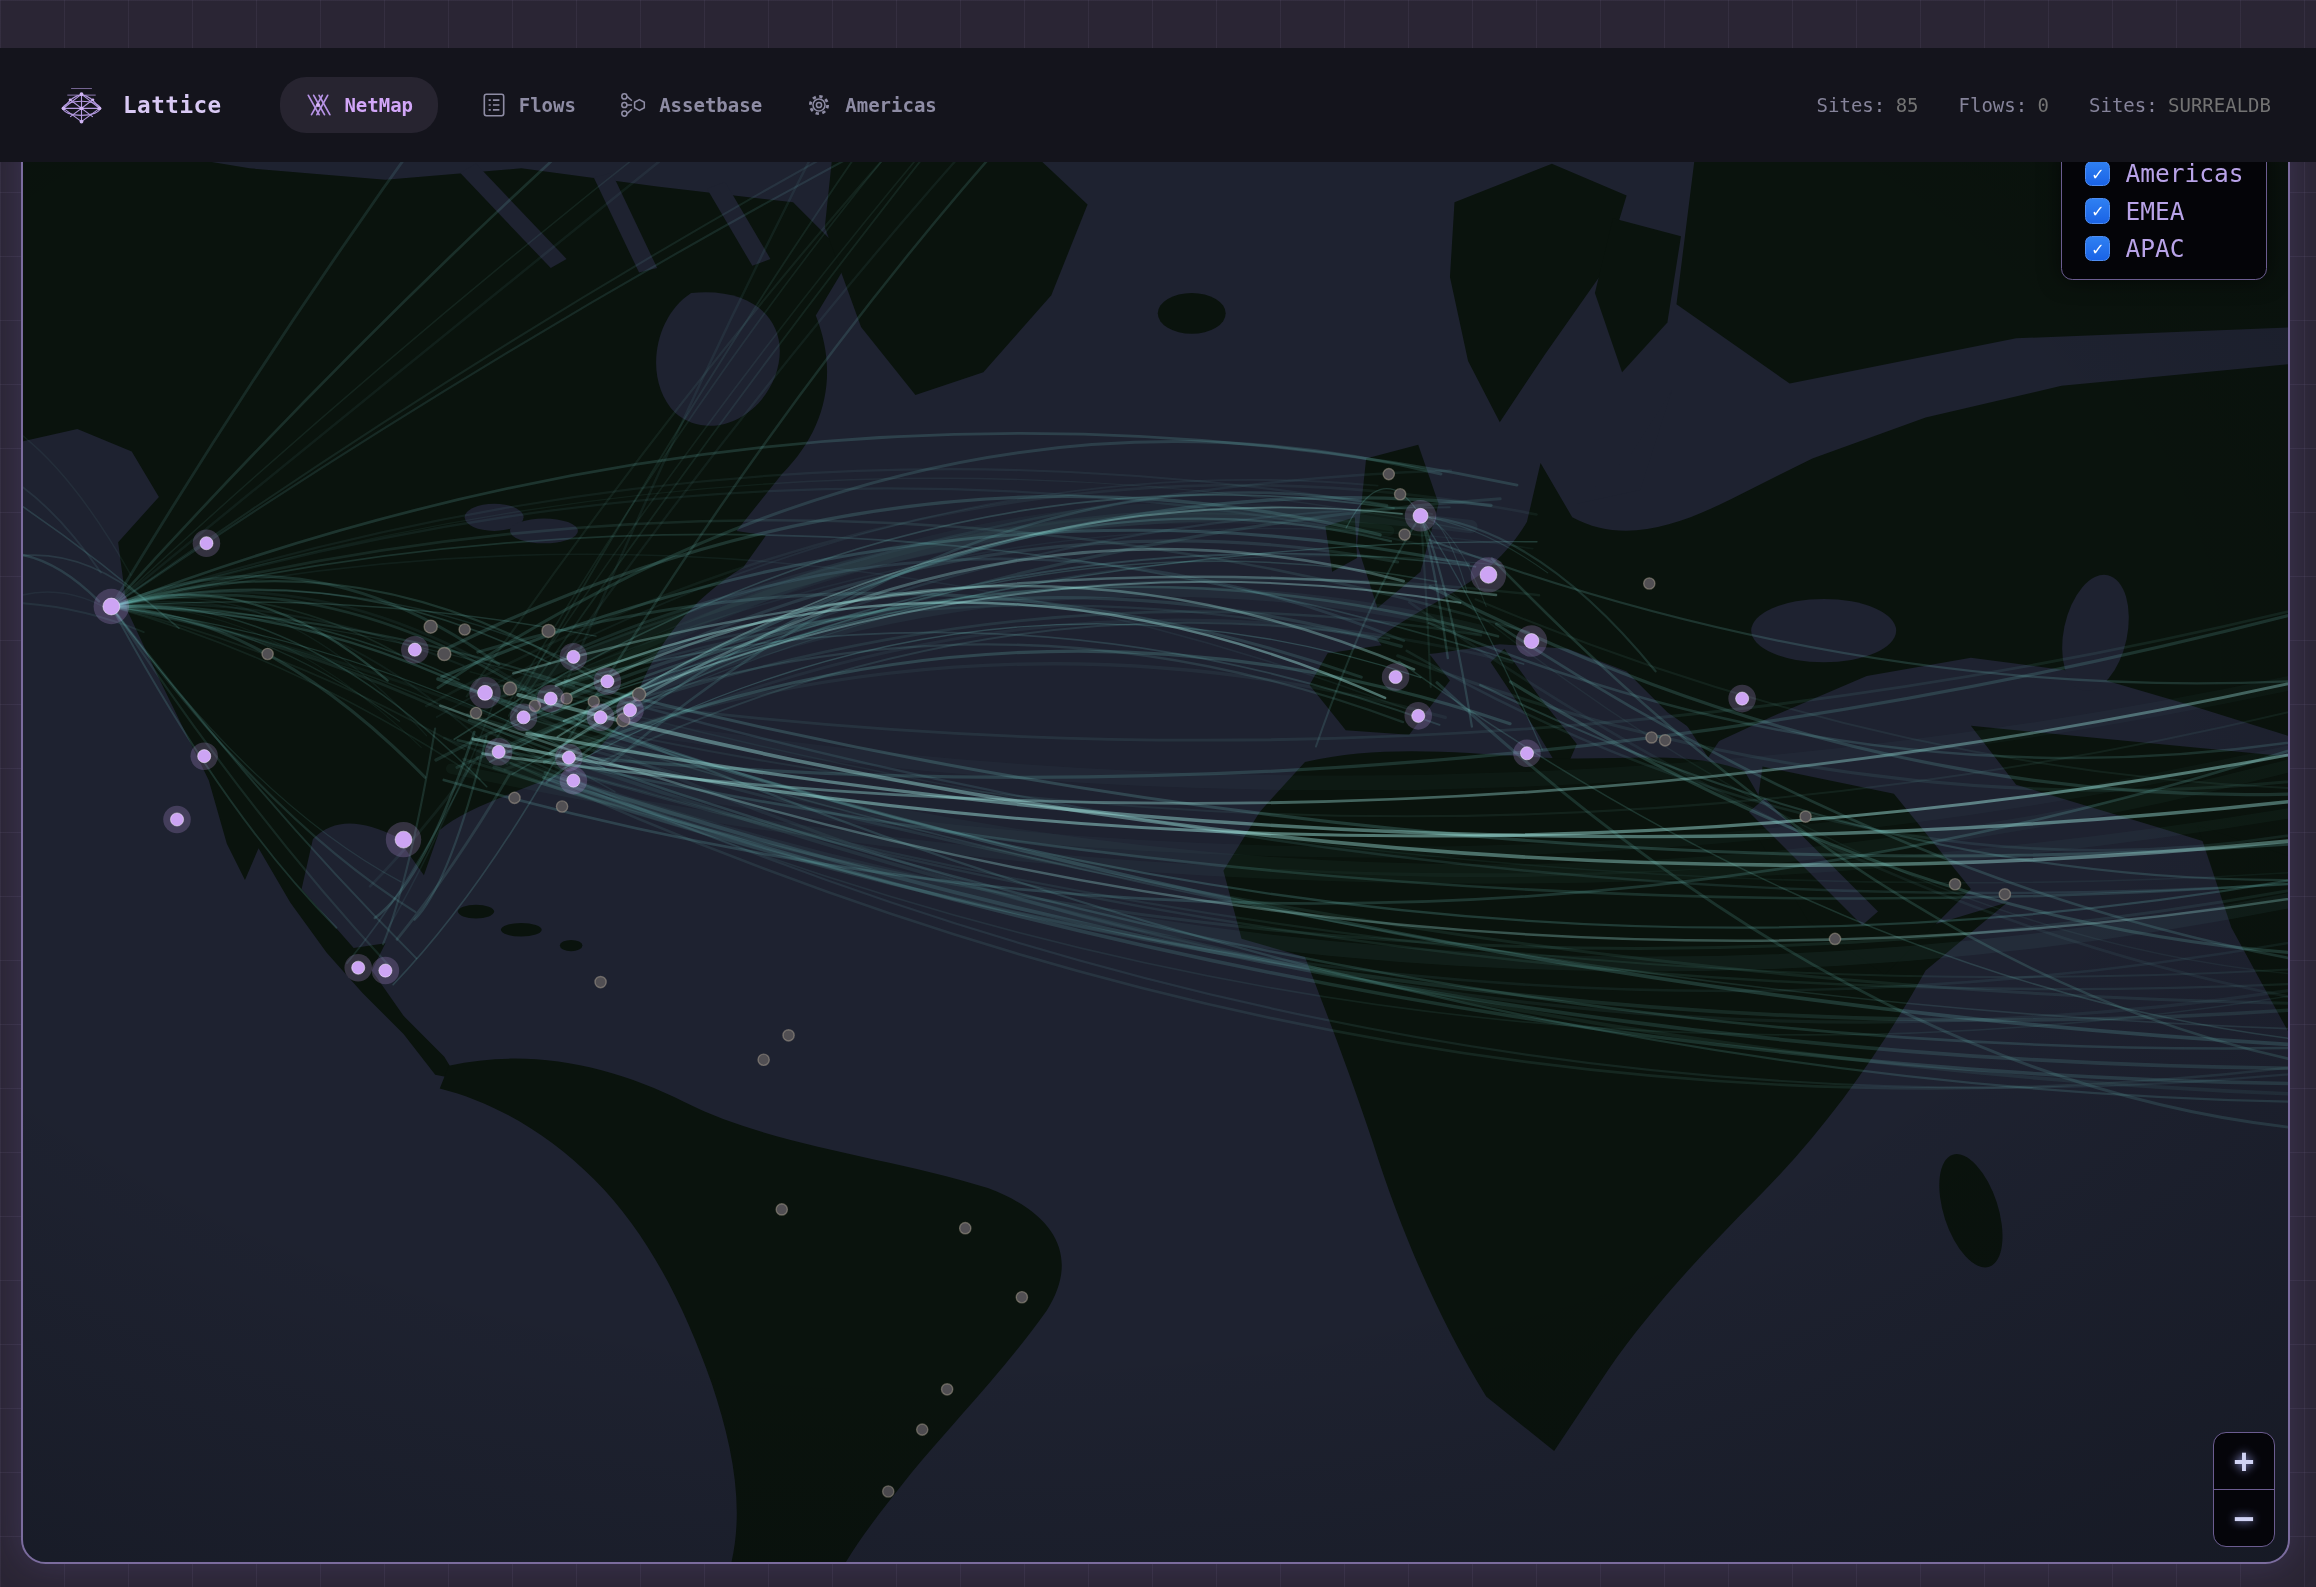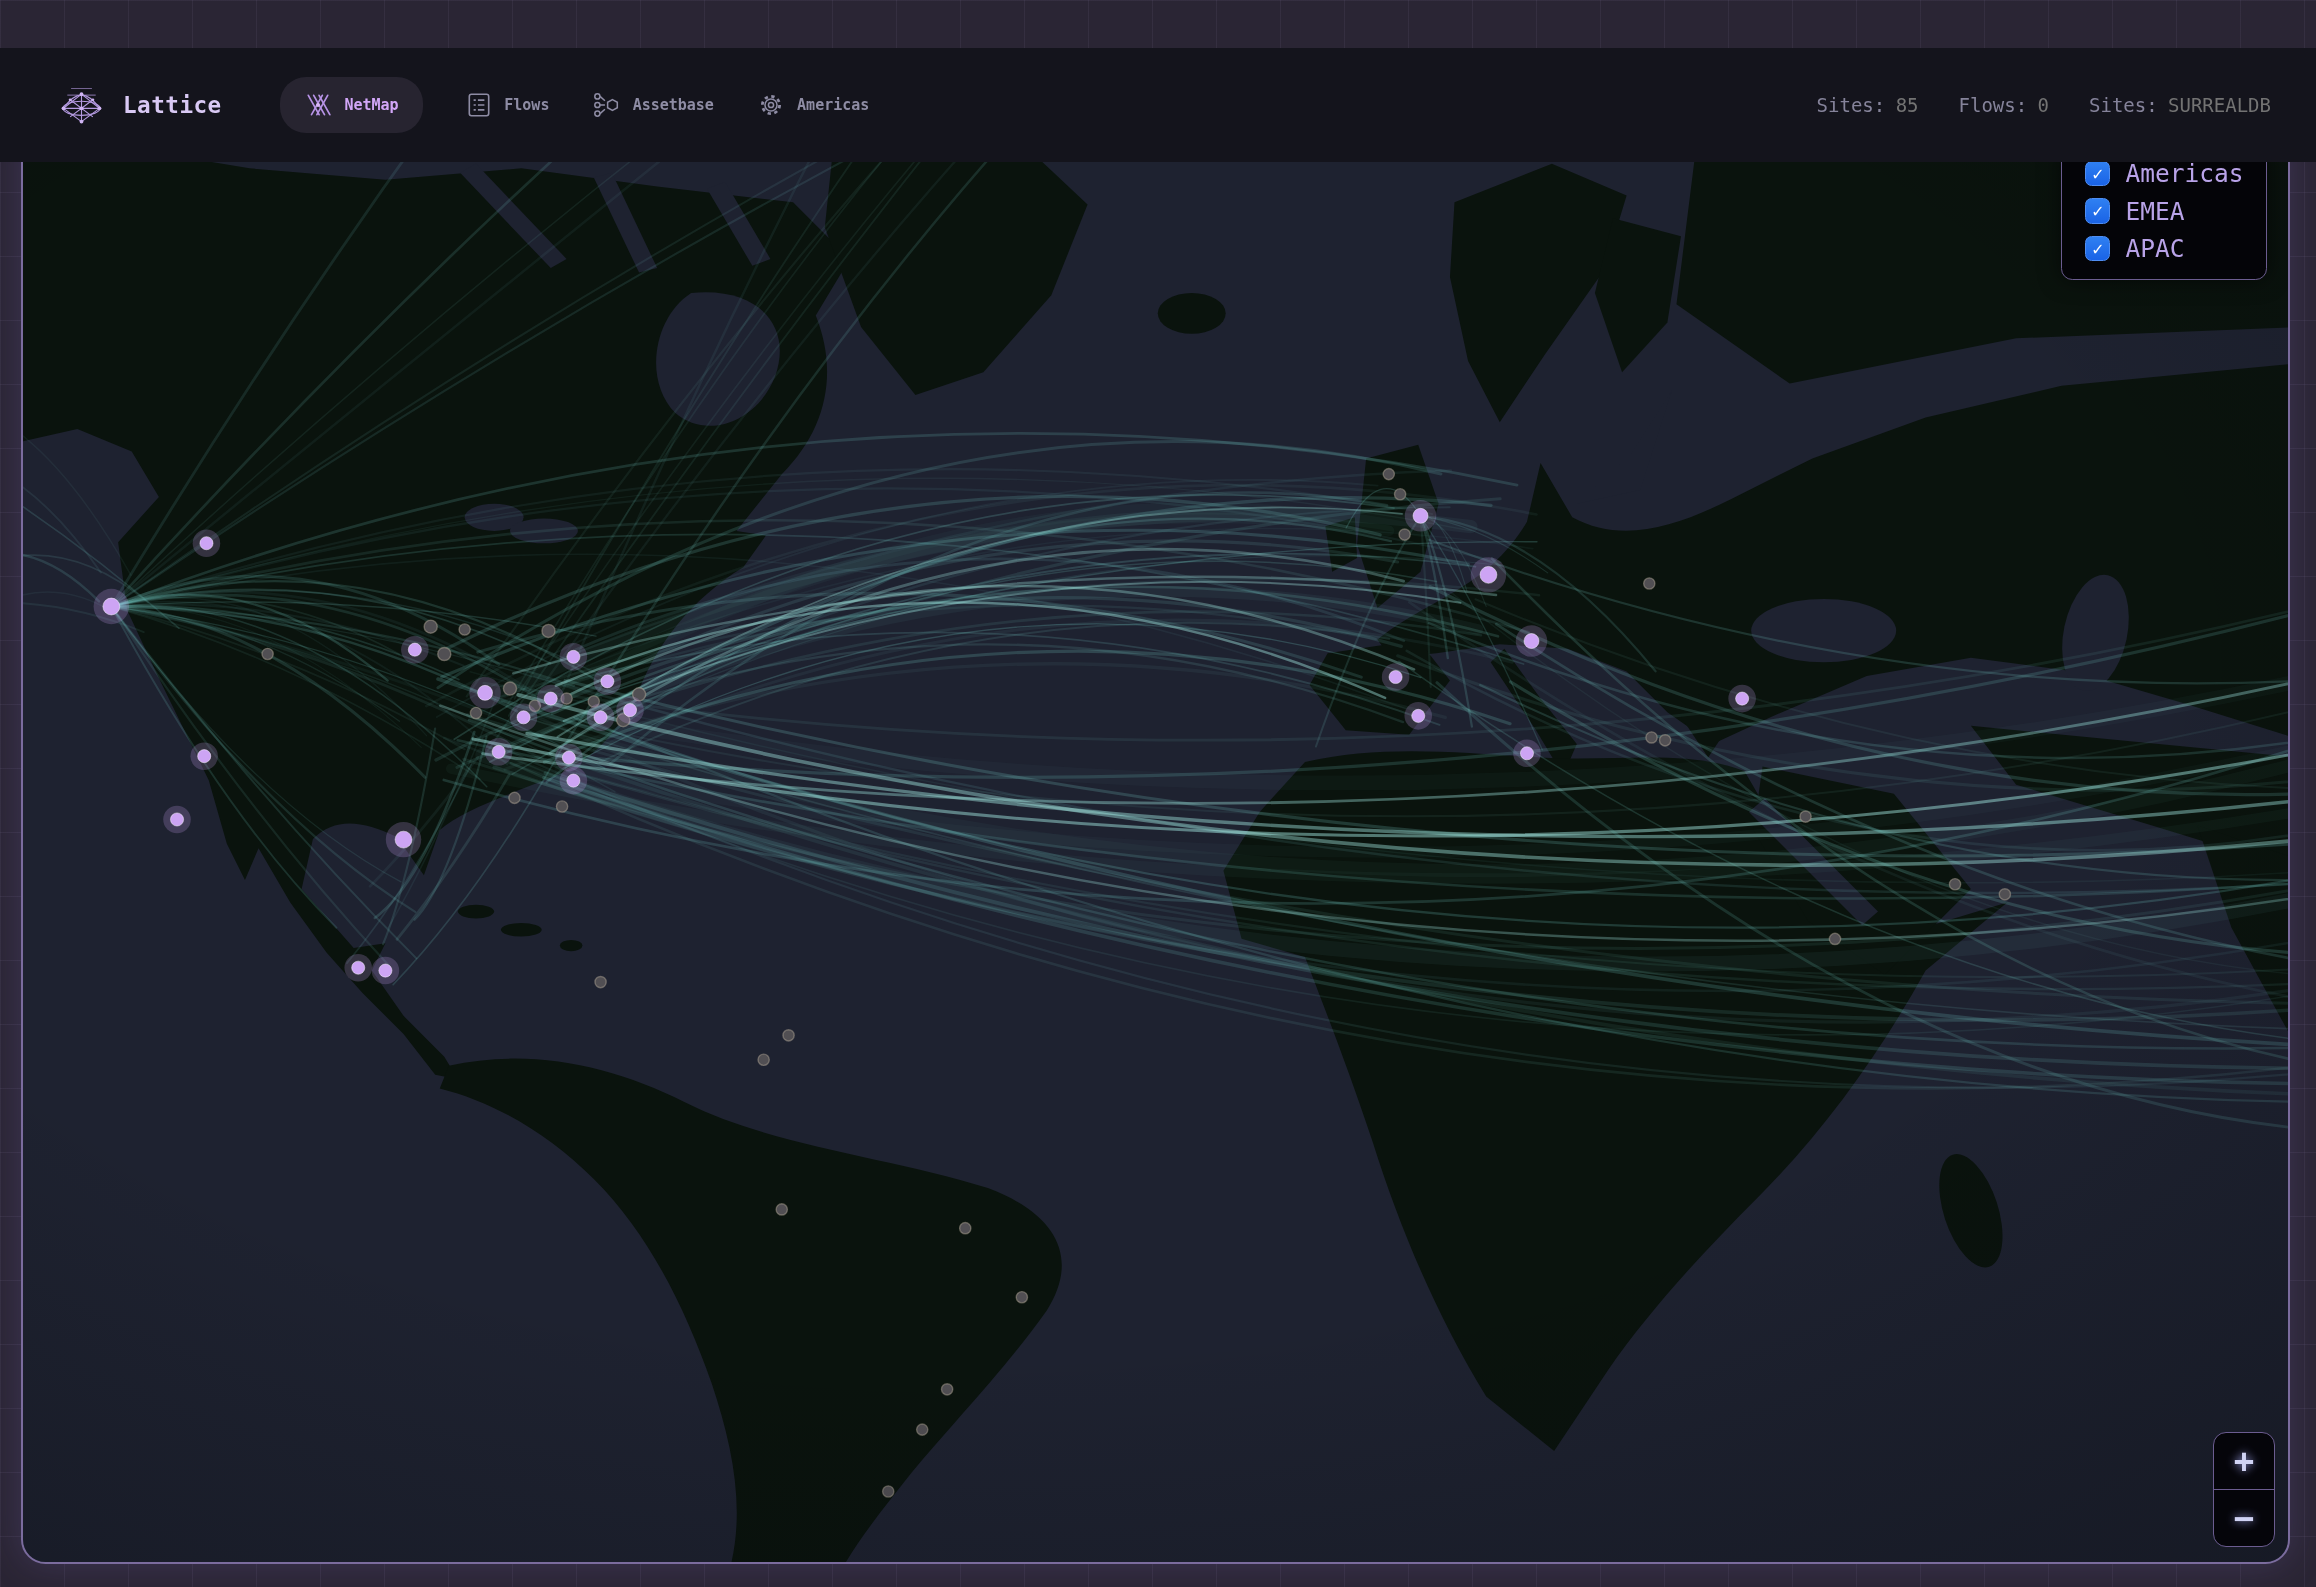--- a/index.html
+++ b/index.html
@@ -10,21 +10,21 @@
       linear-gradient(90deg, rgba(172,160,208,0.08) 0.9px, transparent 0.9px);
     background-size:64px 64px;
     font-family:"DejaVu Sans Mono", monospace;}
 
   
   .header{position:absolute;top:0;left:0;width:100%;height:114px;background:#14141c;
     display:flex;align-items:center;padding:0 45px 0 55px;box-sizing:border-box;z-index:10;margin-top:48px;}
   .brand{display:flex;align-items:center;gap:15px;}
   .brand-text{color:#d9c9f4;font-size:22.6px;font-weight:bold;letter-spacing:0.5px;}
   .nav{display:flex;align-items:center;gap:43px;margin-left:58px;}
-  .tab{display:flex;align-items:center;gap:12.2px;color:#8e8ca4;font-size:15px;font-weight:600;
+  .tab{display:flex;align-items:center;gap:12.2px;color:#8e8ca4;font-size:19px;font-weight:600;
     padding:14px 0;border-radius:26px;cursor:pointer;white-space:nowrap;}
   .tab.active{background:#272430;color:#d2a6f8;padding:14px 24.5px;}
   .tab svg{display:block;}
   .stats{margin-left:auto;display:flex;align-items:center;gap:40px;font-size:19px;}
   .stat{display:flex;gap:10.4px;}
   .stat .lab{color:#85839a;}
   .stat .val{color:#737373;font-weight:normal;}
 
   
   .map{position:absolute;left:21px;top:121px;width:2269px;height:1443px;border:2.8px solid #7b6c9e;

